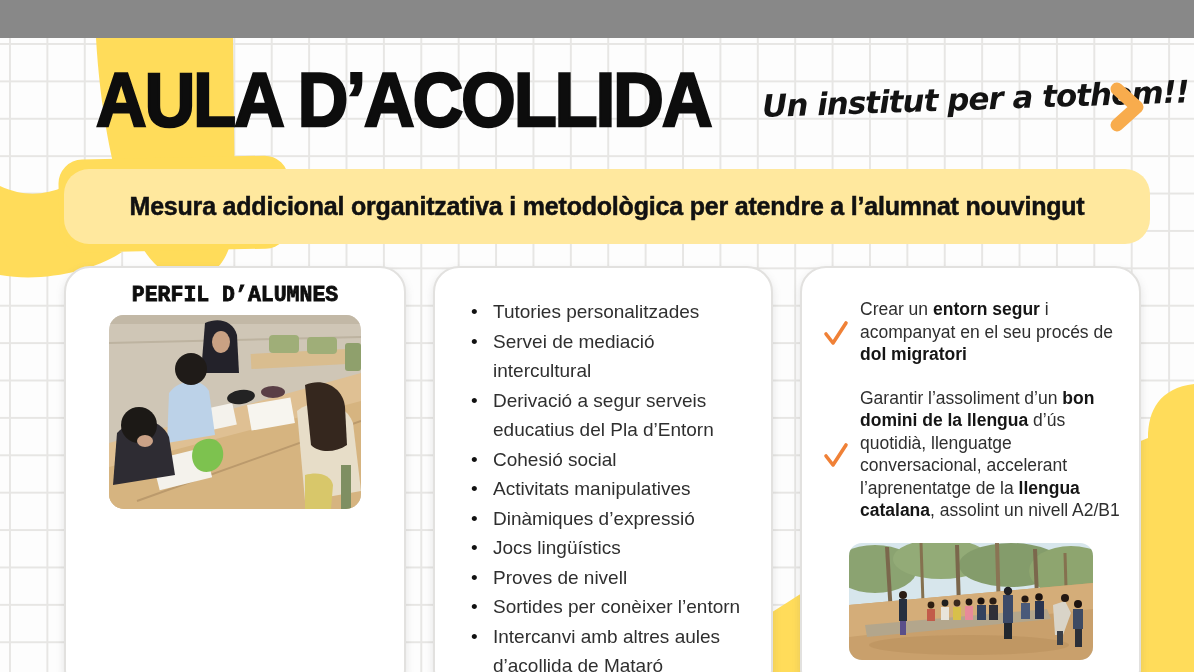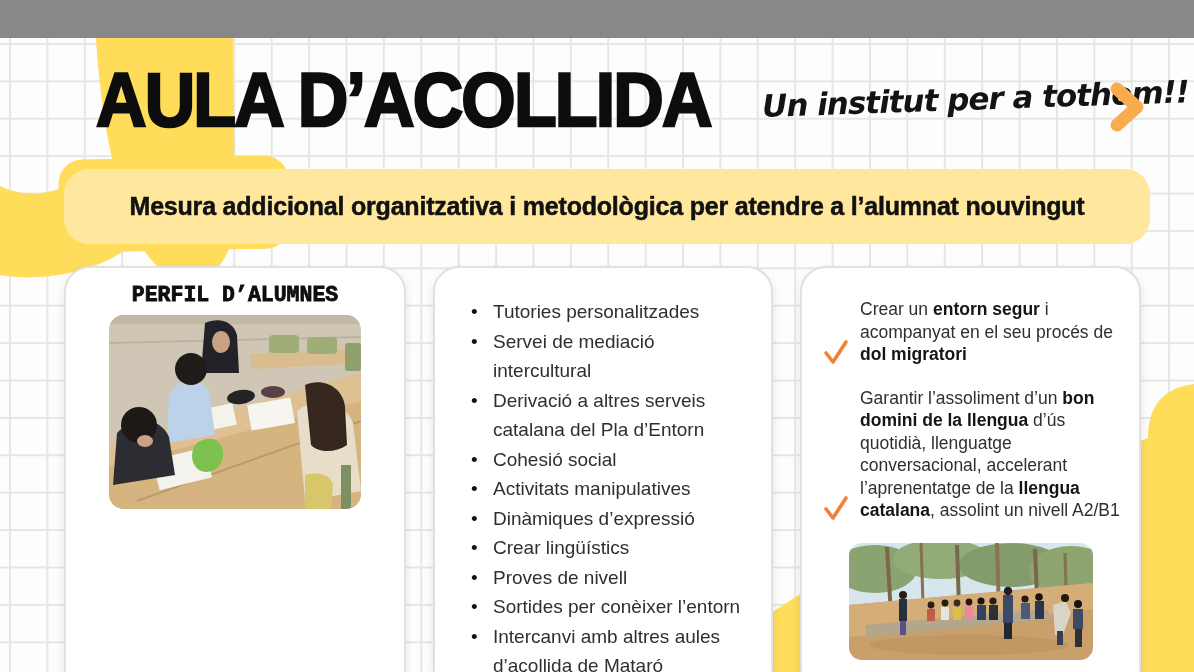--- a/index.html
+++ b/index.html
@@ -63,21 +63,21 @@
   .photo-sm{width:244px;height:117px;margin:8px auto 0 auto;border-radius:13px;overflow:hidden;}
 
   
   .blist{list-style:none;margin:16px 0 0 0;padding:0 0 0 18px;}
   .blist li{display:flex;align-items:flex-start;font-size:19px;line-height:29.5px;color:#2f2f2f;}
   .blist .bullet{width:22px;flex:0 0 22px;font-size:19px;color:#111;}
   .blist .li-text{flex:1;}
 
   
   .method{margin-top:17px;}
-  .check-row{display:flex;align-items:flex-end;margin-bottom:21px;}
+  .check-row{display:flex;align-items:center;margin-bottom:21px;}
   .check{flex:0 0 28px;width:28px;height:28px;margin:2px 10px 0 2px;}
   .check-text{margin:0;font-size:17.5px;line-height:22.5px;color:#2f2f2f;}
   .check-text strong{color:#151515;}
 </style>
 </head>
 <body>
 
 <div class="slide">
 
   <svg class="deco" viewBox="0 0 1194 672">
@@ -140,37 +140,37 @@
           <li>
             <span class="bullet">•</span>
             <span class="li-text">Tutories personalitzades</span>
           </li>
           <li>
             <span class="bullet">•</span>
             <span class="li-text">Servei de mediació intercultural</span>
           </li>
           <li>
             <span class="bullet">•</span>
-            <span class="li-text">Derivació a altres serveis catalana del Pla d’Entorn</span>
+            <span class="li-text">Derivació a segur serveis educatius del Pla d’Entorn</span>
           </li>
           <li>
             <span class="bullet">•</span>
             <span class="li-text">Cohesió social</span>
           </li>
           <li>
             <span class="bullet">•</span>
             <span class="li-text">Activitats manipulatives</span>
           </li>
           <li>
             <span class="bullet">•</span>
             <span class="li-text">Dinàmiques d’expressió</span>
           </li>
           <li>
             <span class="bullet">•</span>
-            <span class="li-text">Crear lingüístics</span>
+            <span class="li-text">Jocs lingüístics</span>
           </li>
           <li>
             <span class="bullet">•</span>
             <span class="li-text">Proves de nivell</span>
           </li>
           <li>
             <span class="bullet">•</span>
             <span class="li-text">Sortides per conèixer l’entorn</span>
           </li>
           <li>

